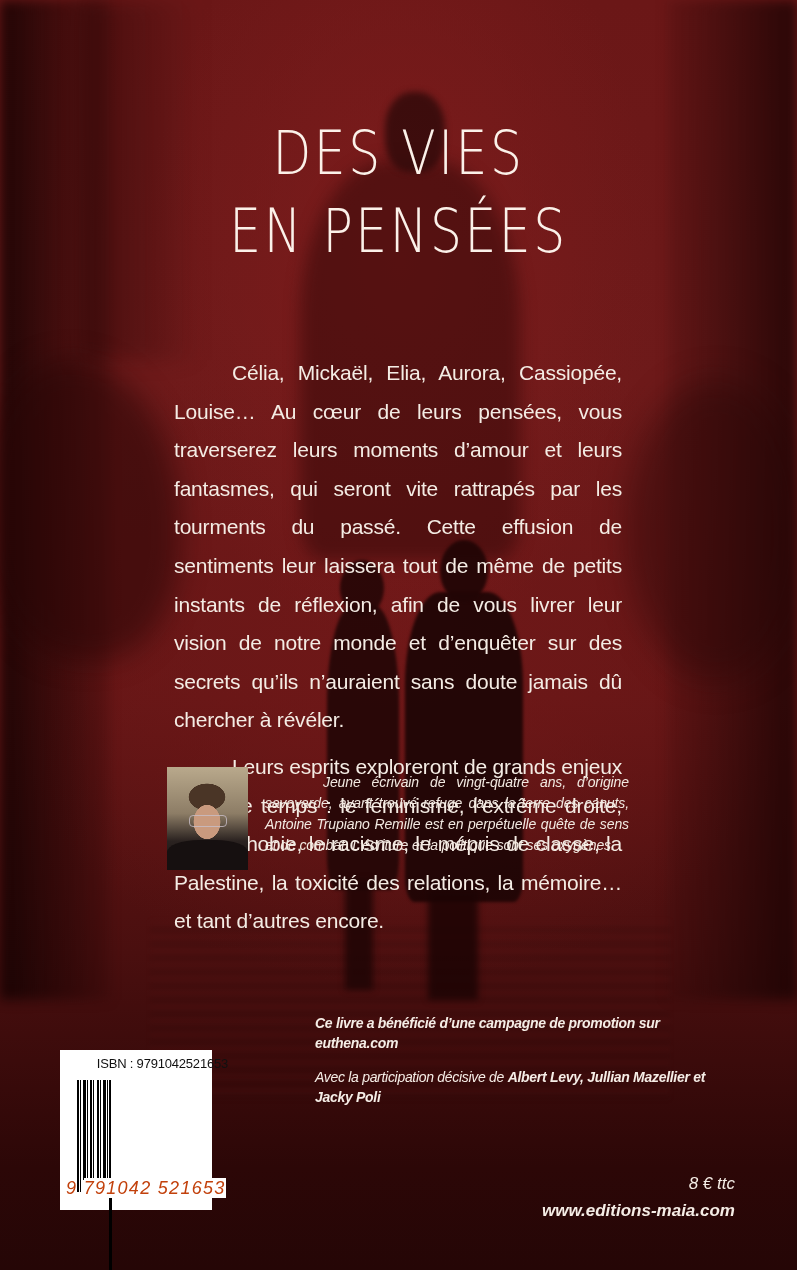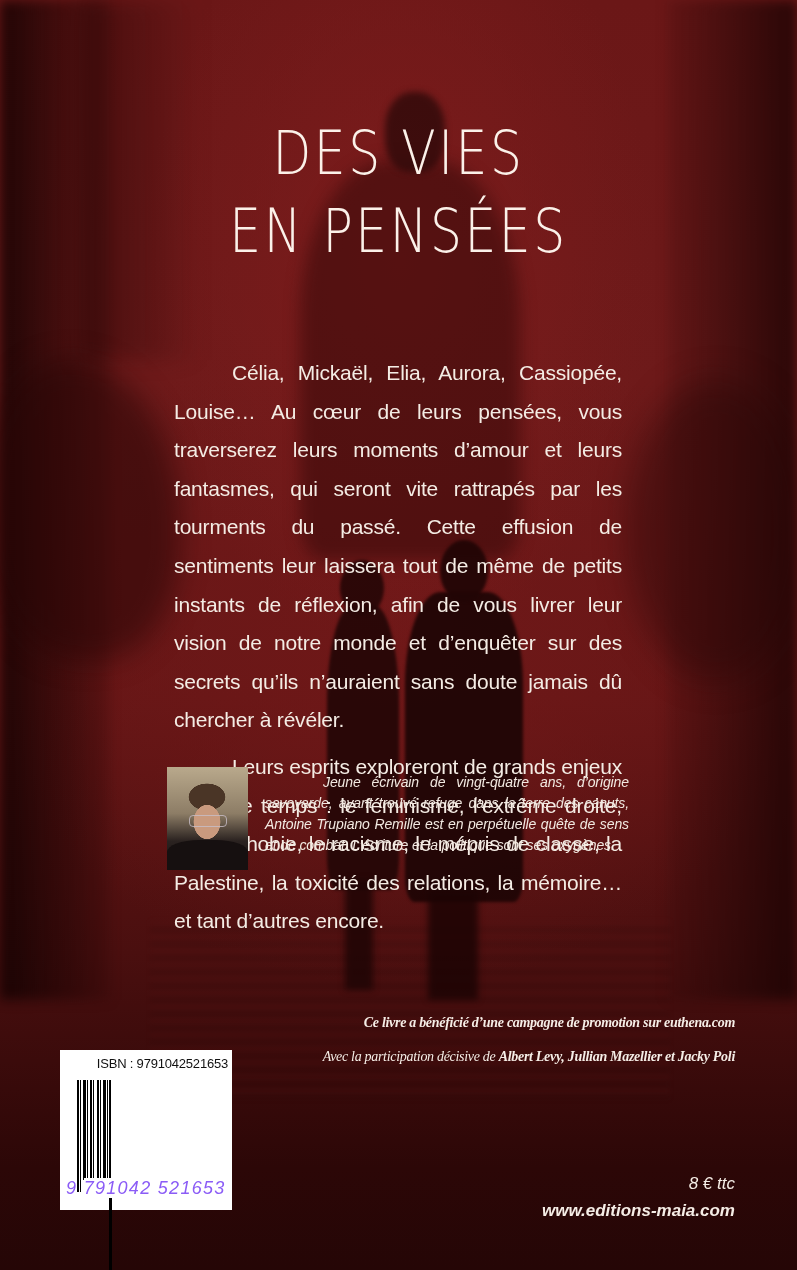--- a/index.html
+++ b/index.html
@@ -117,53 +117,53 @@
       background: #161010; border-radius: 40% 40% 0 0;
     }
     .bio-text {
       position: absolute; left: 265px; width: 364px; top: 764px;
       color: #f2e9e1; font-family: "Liberation Sans", sans-serif; font-style: italic;
       font-size: 14px; line-height: 21px; text-align: justify; letter-spacing: -0.1px; margin-top: 8px;
     }
     .bio-text p { margin: 0; text-indent: 58px; }
 
     .promo {
-      position: absolute; right: 62px; width: 420px; top: 1013px; text-align: right;
-      color: #f5ede6; font-family: Liberation Serif, serif; font-style: italic;
+      position: absolute; right: 62px; width: 420px; top: 1013px; text-align: left;
+      color: #f5ede6; font-family: Liberation Sans, sans-serif; font-style: italic;
       font-size: 14px; line-height: 20px; letter-spacing: -0.3px;
     }
     .promo .bold { font-weight: bold; }
     .promo .p1 { margin: 0 0 14px 0; font-weight: bold; }
     .promo .p2 { margin: 0; }
 
     .price {
       position: absolute; right: 62px; top: 1170px; text-align: right;
       color: #f5ede6; font-family: "Liberation Sans", sans-serif; font-style: italic;
       font-size: 17px; line-height: 27px;
     }
     .price .url { font-weight: bold; }
 
     .barcode-box {
-      position: absolute; left: 60px; top: 1050px; width: 172px; height: 160px;
+      position: absolute; left: 60px; top: 1050px; width: 152px; height: 160px;
       background: #ffffff;
     }
     .isbn-label {
       position: absolute; left: 0; width: 168px; top: 6px; text-align: right;
       font-family: "Liberation Sans", sans-serif; font-size: 13px; color: #111; letter-spacing: -0.2px;
     }
     .bars {
       position: absolute; left: 17px; top: 30px; width: 144px; height: 112px;
       display: flex; align-items: flex-start;
     }
     .bars i { display: block; height: 100px; background: #000; flex: none; }
     .bars i.g { height: 112px; }
     .bars b { display: block; flex: none; }
     .bar-digits {
       position: absolute; left: 6px; top: 128px; width: 164px;
-      font-family: "Liberation Sans", sans-serif; font-size: 18px; color: #8b5cf6;
+      font-family: "Liberation Sans", sans-serif; font-size: 18px; color: #c2410c;
       letter-spacing: 1.3px; line-height: 20px;
     }
     .bar-digits span { background: #fff; }
   </style>
 </head>
 <body>
 
 
 
 <div class="cover">

